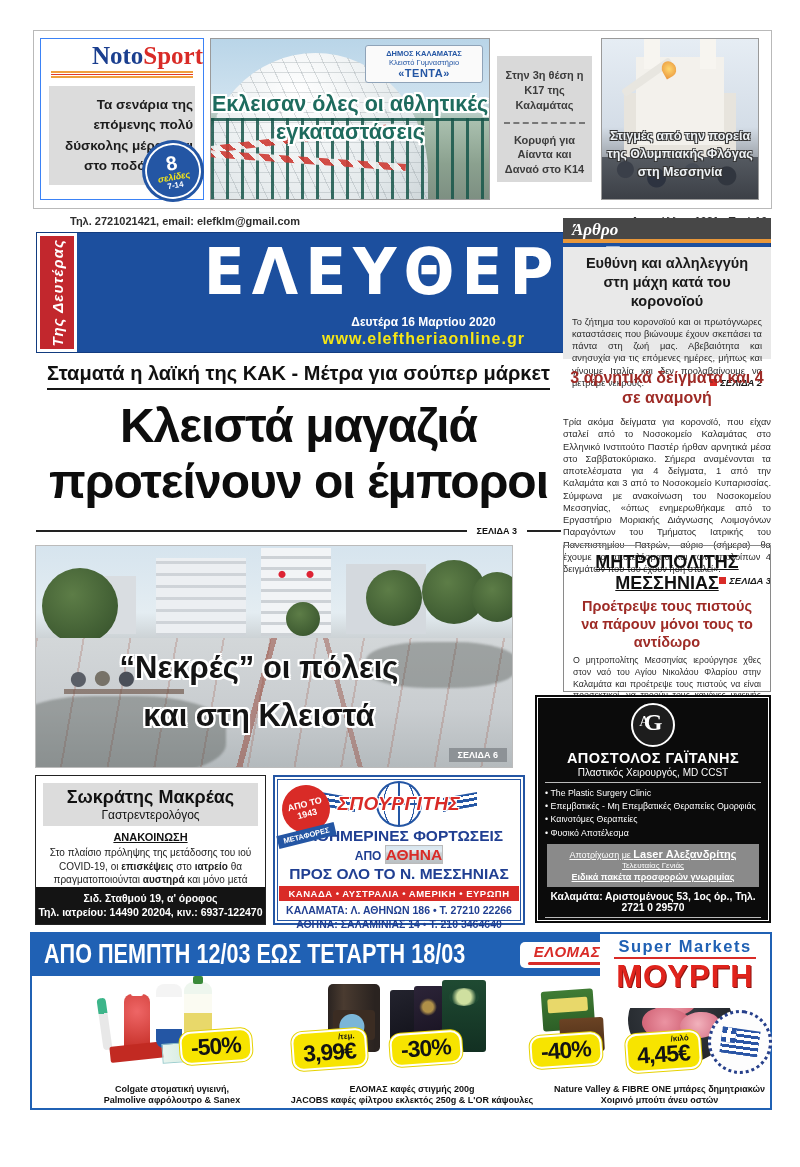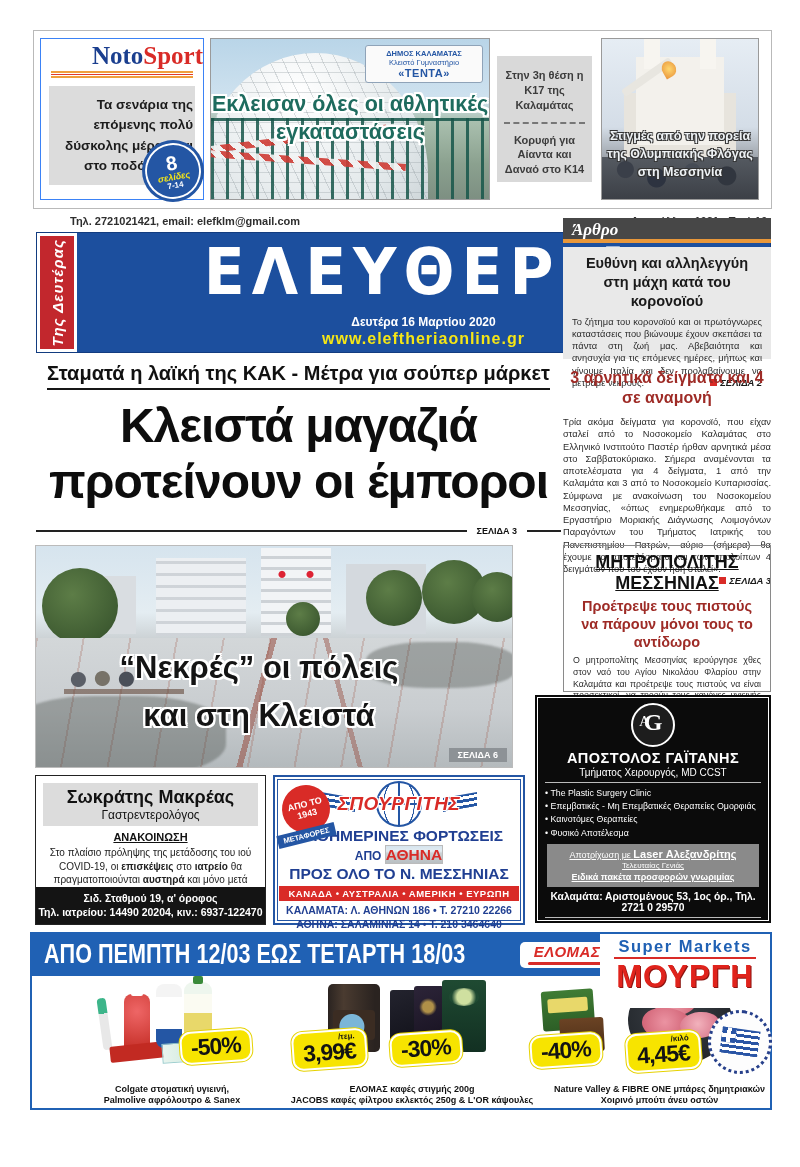--- a/index.html
+++ b/index.html
@@ -371,21 +371,21 @@
     <div class="r-title">Προέτρεψε τους πιστούς να πάρουν μόνοι τους το αντίδωρο</div>
     <div class="r-body"><span>Ο μητροπολίτης Μεσσηνίας ιερούργησε χθες στον ναό του Αγίου Νικολάου Φλαρίου στην Καλαμάτα και προέτρεψε τους πιστούς να είναι προσεκτικοί, να τηρούν τους κανόνες υγιεινής που προβλέπονται και που επιβάλλονται, και να είναι επαγρυπνούντες και προσευχόμενοι. Μάλιστα, επιθυμώντας να ευαισθητοποιήσει το εκκλησίασμα, πρότεινε στους πιστούς να λάβουν μόνοι τους το αντίδωρο.</span><span class="pageref"><span class="sq"></span><span>ΣΕΛΙΔΑ 4</span></span></div>
   </div>
 
   <div class="abs gaitanis">
     <div class="ag-logo">
         <span class="g">G</span>
         <span class="a">A</span>
       </div>
     <div class="g-name">ΑΠΟΣΤΟΛΟΣ ΓΑΪΤΑΝΗΣ</div>
-    <div class="g-sub">Τμήματος Χειρουργός, MD CCST</div>
+    <div class="g-sub">Πλαστικός Χειρουργός, MD CCST</div>
     <div class="g-hr"></div>
     <div class="g-bullets">
       <div>The Plastic Surgery Clinic</div>
       <div>Επεμβατικές - Μη Επεμβατικές Θεραπείες Ομορφιάς</div>
       <div>Καινοτόμες Θεραπείες</div>
       <div>Φυσικό Αποτέλεσμα</div>
     </div>
     <div class="g-grey">
       <div class="l1"><span>Αποτρίχωση με </span><b>Laser Αλεξανδρίτης</b></div>
       <div class="l2">Τελευταίας Γενιάς</div>

